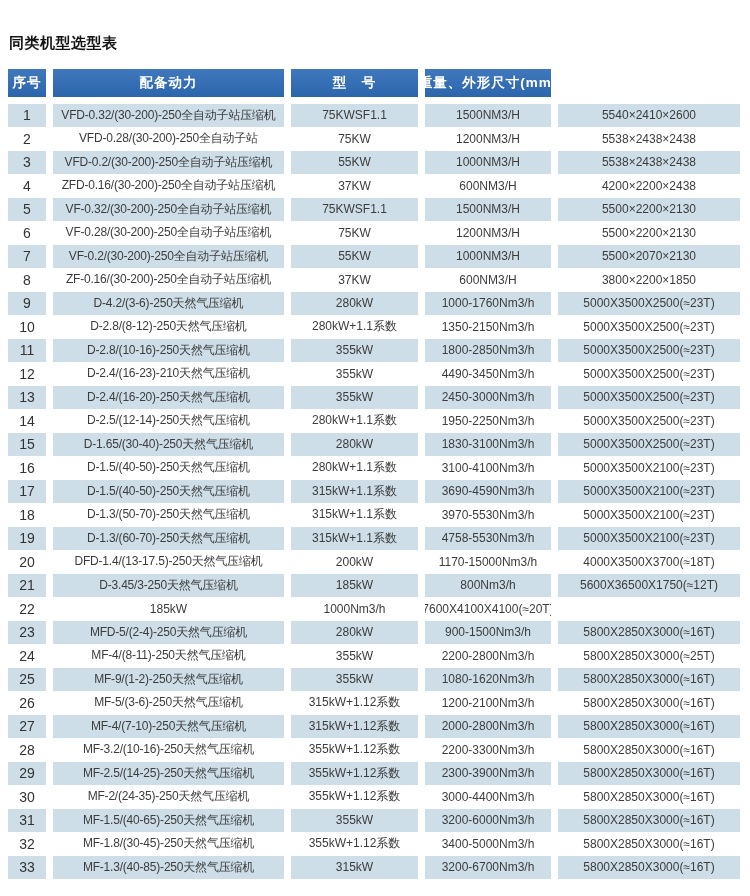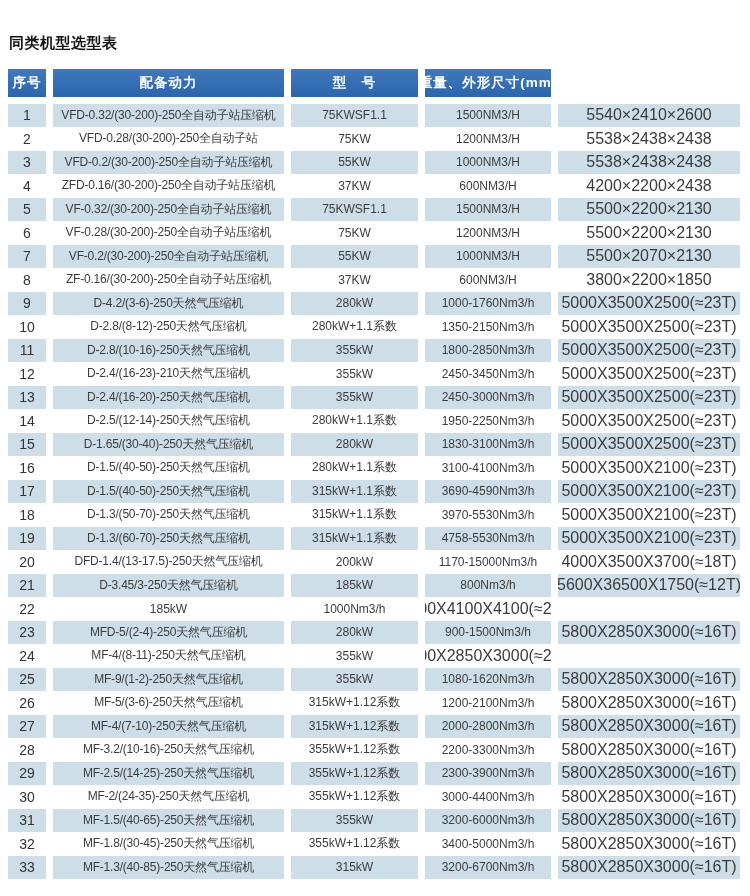--- a/index.html
+++ b/index.html
@@ -51,21 +51,21 @@
     justify-content: center;
     font-size: 12px;
     white-space: nowrap;
     overflow: hidden;
     color: var(--text, #3c3c3c);
   }
   .trow:nth-child(odd) .cell { background: var(--row-alt-bg, #cddee9); }
   .trow:nth-child(even) .cell { background: #ffffff; }
   .cell.c-no { font-size: 14px; color: #333333; }
   .cell.c-model { letter-spacing: -0.2px; }
-  .cell.c-size { font-size: 16px; }
+  .cell.c-size { font-size: 12px; }
 </style>
 </head>
 <body>
 
 <div class="page">
   <h1 class="title">同类机型选型表</h1>
 
   <div class="table-wrap">
     <div class="grid-row thead">
       <div class="th">序号</div>
@@ -159,21 +159,21 @@
     <div class="cell c-model">D-2.8/(10-16)-250天然气压缩机</div>
     <div class="cell c-power">355kW</div>
     <div class="cell c-disp">1800-2850Nm3/h</div>
     <div class="cell c-size">5000X3500X2500(≈23T)</div>
   </div>
 
   <div class="grid-row trow">
     <div class="cell c-no">12</div>
     <div class="cell c-model">D-2.4/(16-23)-210天然气压缩机</div>
     <div class="cell c-power">355kW</div>
-    <div class="cell c-disp">2450-3450Nm3/h</div>
+    <div class="cell c-disp">4490-3450Nm3/h</div>
     <div class="cell c-size">5000X3500X2500(≈23T)</div>
   </div>
 
   <div class="grid-row trow">
     <div class="cell c-no">13</div>
     <div class="cell c-model">D-2.4/(16-20)-250天然气压缩机</div>
     <div class="cell c-power">355kW</div>
     <div class="cell c-disp">2450-3000Nm3/h</div>
     <div class="cell c-size">5000X3500X2500(≈23T)</div>
   </div>
@@ -254,20 +254,21 @@
     <div class="cell c-model">MFD-5/(2-4)-250天然气压缩机</div>
     <div class="cell c-power">280kW</div>
     <div class="cell c-disp">900-1500Nm3/h</div>
     <div class="cell c-size">5800X2850X3000(≈16T)</div>
   </div>
 
   <div class="grid-row trow">
     <div class="cell c-no">24</div>
     <div class="cell c-model">MF-4/(8-11)-250天然气压缩机</div>
     <div class="cell c-power">355kW</div>
+    <div class="cell c-disp">2200-2800Nm3/h</div>
     <div class="cell c-size">5800X2850X3000(≈25T)</div>
   </div>
 
   <div class="grid-row trow">
     <div class="cell c-no">25</div>
     <div class="cell c-model">MF-9/(1-2)-250天然气压缩机</div>
     <div class="cell c-power">355kW</div>
     <div class="cell c-disp">1080-1620Nm3/h</div>
     <div class="cell c-size">5800X2850X3000(≈16T)</div>
   </div>

